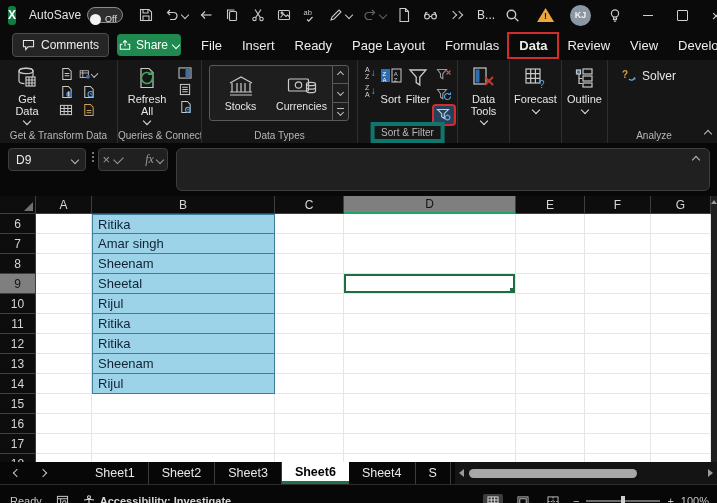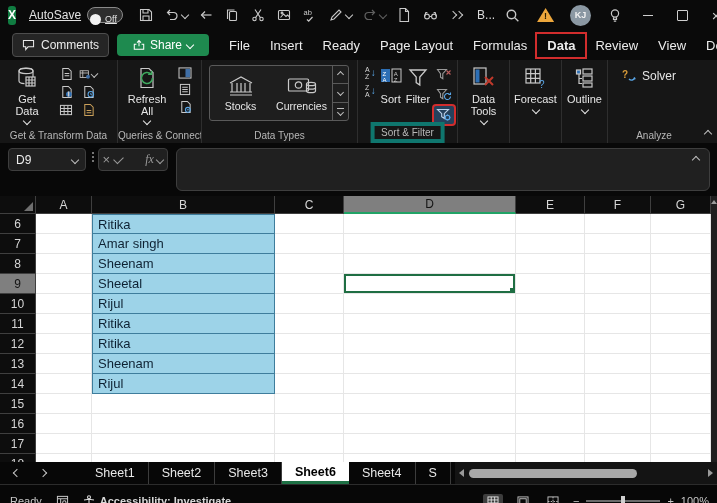--- a/index.html
+++ b/index.html
@@ -9,21 +9,21 @@
   svg{display:block;}
   .chev{display:inline-block;width:5px;height:5px;border-right:1.4px solid currentColor;border-bottom:1.4px solid currentColor;}
   .chev.down{transform:rotate(45deg);}
   .chev.up{transform:rotate(-135deg);}
   .chev.left{transform:rotate(135deg);}
   .chev.right{transform:rotate(-45deg);}
 
   
   .titlebar{top:0;height:30px;background:#0a0a0a;display:flex;align-items:center;padding:0 10px 0 8px;gap:9px;}
   .xlogo{width:19px;height:19px;background:#107C41;border-radius:3px;color:#fff;font-weight:bold;font-size:12px;display:flex;align-items:center;justify-content:center;}
-  .autosave{display:flex;align-items:center;gap:6px;font-size:12px;color:#e2e2e2;margin-left:4px;text-decoration:underline;}
+  .autosave{display:flex;align-items:center;gap:6px;font-size:12px;color:#e2e2e2;margin-left:4px;}
   .toggle{width:36px;height:16px;border:1px solid #8a8a8a;border-radius:9px;background:#2e2e2e;display:flex;align-items:center;padding:9px 4px 1px 2px;gap:4px;box-sizing:border-box;}
   .knob{width:11px;height:11px;border-radius:50%;background:#f2f2f2;}
   .toggle .state{font-size:9px;color:#e2e2e2;}
   .qat{display:flex;align-items:center;gap:10px;margin-left:6px;}
   .qbtn{display:flex;align-items:center;gap:2px;color:#c9c9c9;}
   .dim{opacity:.45;}
   .ttl{font-size:12px;color:#dadada;margin-left:6px;}
   .tb-right{margin-left:auto;display:flex;align-items:center;gap:16px;}
   .warn{width:17px;height:14px;background:#eda73c;clip-path:polygon(50% 0,100% 100%,0 100%);display:flex;align-items:flex-end;justify-content:center;color:#2d1f00;font-size:9px;font-weight:bold;line-height:11px;}
   .avatar{width:21px;height:21px;border-radius:50%;background:#8b98a3;color:#f2f2f2;font-size:9px;font-weight:bold;display:flex;align-items:center;justify-content:center;}
@@ -31,21 +31,21 @@
   .minline{width:10px;border-top:1.2px solid #cfcfcf;}
   .maxbox{width:9px;height:9px;border:1.2px solid #cfcfcf;border-radius:1px;}
   .closex{font-size:15px;line-height:15px;color:#cfcfcf;}
 
   
   .tabrow{top:30px;height:30px;background:#0a0a0a;display:flex;align-items:center;padding-left:12px;}
   .rtab{font-size:13px;color:#ececec;padding:4px 10px;white-space:nowrap;}
   .rtab.boxed{box-shadow:0 0 0 2px #d22d2d;font-weight:bold;}
   .tr-right{margin-left:auto;display:flex;align-items:center;gap:8px;padding-right:10px;}
   .comments{display:flex;align-items:center;gap:6px;background:#252525;border:1px solid #4d4d4d;border-radius:4px;height:22px;padding:0 9px;font-size:12px;color:#ececec;}
-  .share{display:flex;align-items:center;gap:5px;background:#1e8a4f;border-radius:4px;height:22px;padding:0 16px;font-size:12px;color:#fff;}
+  .share{display:flex;align-items:center;gap:5px;background:#1e8a4f;border-radius:4px;height:22px;padding:0 2px;font-size:12px;color:#fff;}
 
   
   .ribbon{top:60px;height:83px;background:#161616;display:flex;}
   .rgroup{position:relative;height:100%;border-right:1px solid #2e2e2e;box-sizing:border-box;padding:4px 3px 16px;display:flex;align-items:flex-start;}
   .glabel{position:absolute;bottom:2px;left:0;right:0;text-align:center;font-size:10px;color:#b8b8b8;white-space:nowrap;overflow:hidden;}
   .glabel.redboxed{left:50%;right:auto;transform:translateX(-50%);border:4px solid #0f766e;padding:1px 7px;bottom:0;}
   .bigbtn{display:flex;flex-direction:column;align-items:center;color:#e6e6e6;font-size:11px;line-height:12px;text-align:center;padding:1px 2px;}
   .bigbtn .bicon{height:26px;display:flex;align-items:center;justify-content:center;}
   .bigbtn .blabel{margin-top:2px;}
   .sicon{width:18px;height:15px;display:flex;align-items:center;justify-content:center;}

